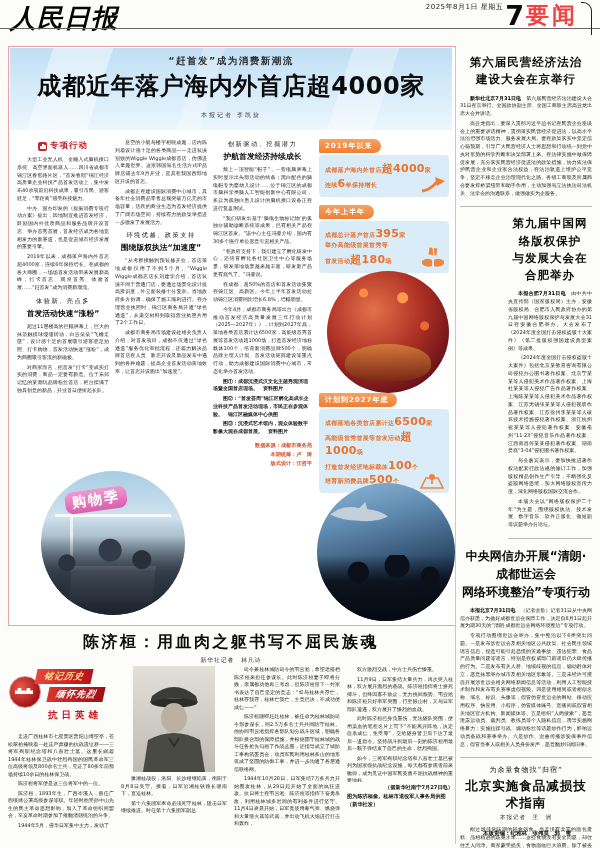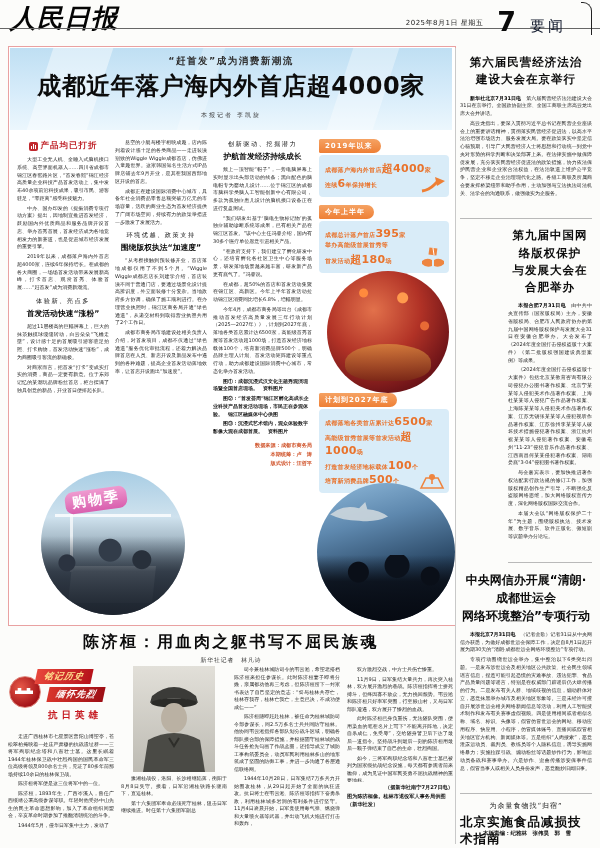--- a/index.html
+++ b/index.html
@@ -2,24 +2,24 @@
 <html><head>
 <meta charset="utf-8">
 <style>
   html,body{margin:0;padding:0;background:#e8e8e8;}
   .page{position:relative;width:600px;height:848px;background:#fcfcfa;overflow:hidden;
         font-family:"DejaVu Sans","Liberation Sans",sans-serif;color:#222;}
   
   .masthead{position:absolute;left:10px;top:1px;font-family:"DejaVu Serif","Liberation Serif",serif;
         font-size:26px;font-weight:bold;font-style:italic;letter-spacing:1px;color:#050505;}
   .hrule{position:absolute;left:0;top:28px;width:600px;border-top:1.2px solid #666;}
-  .hright{position:absolute;right:8px;top:2px;display:flex;align-items:flex-end;gap:14px;}
+  .hright{position:absolute;right:8px;top:2px;display:flex;align-items:flex-start;gap:2px;}
   .hdate{font-size:7px;color:#222;margin-bottom:7px;letter-spacing:.5px;}
   .hpage{font-size:27px;font-weight:bold;line-height:1;color:#0a0a0a;}
-  .hsection{font-size:15px;font-weight:normal;letter-spacing:3px;line-height:1.15;color:#0f172a;}
+  .hsection{font-size:23px;font-weight:bold;letter-spacing:3px;line-height:1.15;color:#ef4444;}
   .hcorner{width:10px;height:32px;border-top:1.6px solid #222;border-right:1.6px solid #222;
         border-top-right-radius:9px;margin-left:1px;}
   
   .main-box{position:absolute;left:8px;top:46px;width:446px;height:578px;border:1px solid #e9a1a1;background:#fff;}
   .banner{position:absolute;left:1px;top:1px;width:442px;height:82px;overflow:hidden;
         background:linear-gradient(180deg,#bfdff3 0%,#d7ecfa 55%,#ecf7fd 100%);}
   .bshape{position:absolute;background:rgba(255,255,255,.45);transform:skewX(-18deg);}
   .bs1{left:30px;top:0;width:60px;height:82px;}
   .bs2{left:330px;top:0;width:46px;height:82px;background:rgba(255,255,255,.35);}
   .bs3{left:180px;top:0;width:22px;height:82px;background:rgba(255,255,255,.25);}
@@ -81,30 +81,30 @@
   .ib1{top:86px;} .ib2{top:152px;} .ib3{top:340px;}
   .ilabel{display:inline-block;background:linear-gradient(180deg,#f5a263,#ee7f35);color:#fff;
         font-size:7px;font-weight:bold;padding:2px 9px 2px 6px;border-radius:2px 9px 9px 2px;letter-spacing:1px;}
   .ibody{background:#d9ecf8;border-radius:4px;padding:4px 6px 5px;margin-top:2px;color:#e9732c;position:relative;}
   .iline{font-size:6px;font-weight:bold;margin:1.5px 0;letter-spacing:.3px;}
   .inum{font-size:11px;font-weight:700;}
   .iicon{position:absolute;right:4px;bottom:4px;}
   
   .vrule{position:absolute;left:455px;top:48px;height:796px;border-left:1px solid #c9c9c9;}
   .sidebar{position:absolute;left:460px;top:46px;width:132px;}
-  .sart{border-bottom:1px solid #b9b9b9;padding:4px 0 19px;}
+  .sart{border-bottom:1px solid #b9b9b9;padding:4px 0 7px;}
   .sart.last{border-bottom:none;}
   .sa1{min-height:146px;} .sa2{min-height:178px;margin-left:48px;} .sa3{min-height:168px;} .sa4{min-height:236px;}
   .st{font-size:11.5px;font-weight:900;text-align:center;line-height:1.5;letter-spacing:1px;color:#0c0c0c;margin:4px 0 6px;}
   .st.small{font-size:12px;letter-spacing:0;}
   .sp{font-size:5px;line-height:1.55;text-align:justify;color:#262626;margin:0 0 2px;text-indent:2em;}
   .sp b{color:#000;}
   .skicker{text-align:center;font-size:7px;color:#111;letter-spacing:1px;margin-top:3px;
         font-family:"DejaVu Serif","Liberation Serif",serif;}
-  .stitle4{font-size:12.5px;font-weight:900;text-align:left;letter-spacing:1px;margin:3px 0 2px;color:#0c0c0c;}
+  .stitle4{font-size:12.5px;font-weight:900;text-align:center;letter-spacing:1px;margin:3px 0 2px;color:#0c0c0c;}
   .sbyline{text-align:center;font-size:5.5px;color:#333;margin:2px 0 5px;letter-spacing:1px;}
   .sfooter{position:absolute;left:458px;top:830px;width:138px;text-align:center;font-size:5.5px;color:#111;font-weight:bold;}
   
   .bottom{position:absolute;left:8px;top:632px;width:446px;height:214px;}
   .btitle{text-align:center;font-size:16px;font-weight:900;letter-spacing:2.5px;color:#0b0b0b;}
   .bbyline{text-align:center;font-size:5.8px;color:#333;margin-top:3px;letter-spacing:1px;}
   .bcols{position:absolute;left:0;top:34px;width:446px;height:178px;display:flex;gap:7px;}
   .bcol{width:106px;overflow:hidden;position:relative;}
   .bp{font-size:5px;line-height:1.5;text-align:justify;color:#262626;margin:0 0 2px;text-indent:2em;}
   .badge{height:64px;position:relative;margin-bottom:3px;}
@@ -148,21 +148,21 @@
       <div class="mbyline">本报记者 李凯旋</div>
     </div>
 
     <div class="c1">
       <div class="brand">
         <span class="brand-ico">
             <i></i>
             <i></i>
             <i></i>
           </span>
-        <span class="brand-txt">产品均已打折</span>
+        <span class="brand-txt">专项行动</span>
       </div>
       <p class="body">大型工业无人机、全睡入式脑机接口系统、高空界面机器人……四川省成都市锦江区春熙路片区，“首发春熙”锦江经济高质量企业科技产品首发活动上，集中发布40余项前沿科技成果，吸引市民、游客驻足，“零距离”感受科技魅力。</p>
       <p class="body">中办、国办印发的《提振消费专项行动方案》提出，因地制宜推进首发经济，鼓励国内外优质商品和服务品牌开设首店、举办首秀首展，首发经济成为各地竞相发力的新赛道，也是促进城市经济发展的重要引擎。</p>
       <p class="body">2019年以来，成都落户海内外首店超4000家，连续6年保持增长。在成都的各大商圈，一场场首发活动带来发展新高峰，打卡首店、观赏首秀、体验首展……“赶首发”成为消费新潮流。</p>
       <div class="sub">
         <div class="sub-l1">体验新、亮点多</div>
         <div class="sub-l2">首发活动快速“涨粉”</div>
       </div>
       <p class="body">超过11层楼高的巨幅屏幕上，巨大的抹茶触摸球缓缓转动，白云朵朵“飞檐走壁”，设计感十足的首展吸引游客驻足拍照、打卡购物，首发活动快速“涨粉”，成为商圈吸引客流的新磁极。</p>
       <p class="body">对商家而言，把首发“打卡”变成实打实的消费，商品一定要有新意。位于东郊记忆的某潮玩品牌粉丝首店，柜台摆满了独具创意的新品，开业首日便排起长队。</p>

